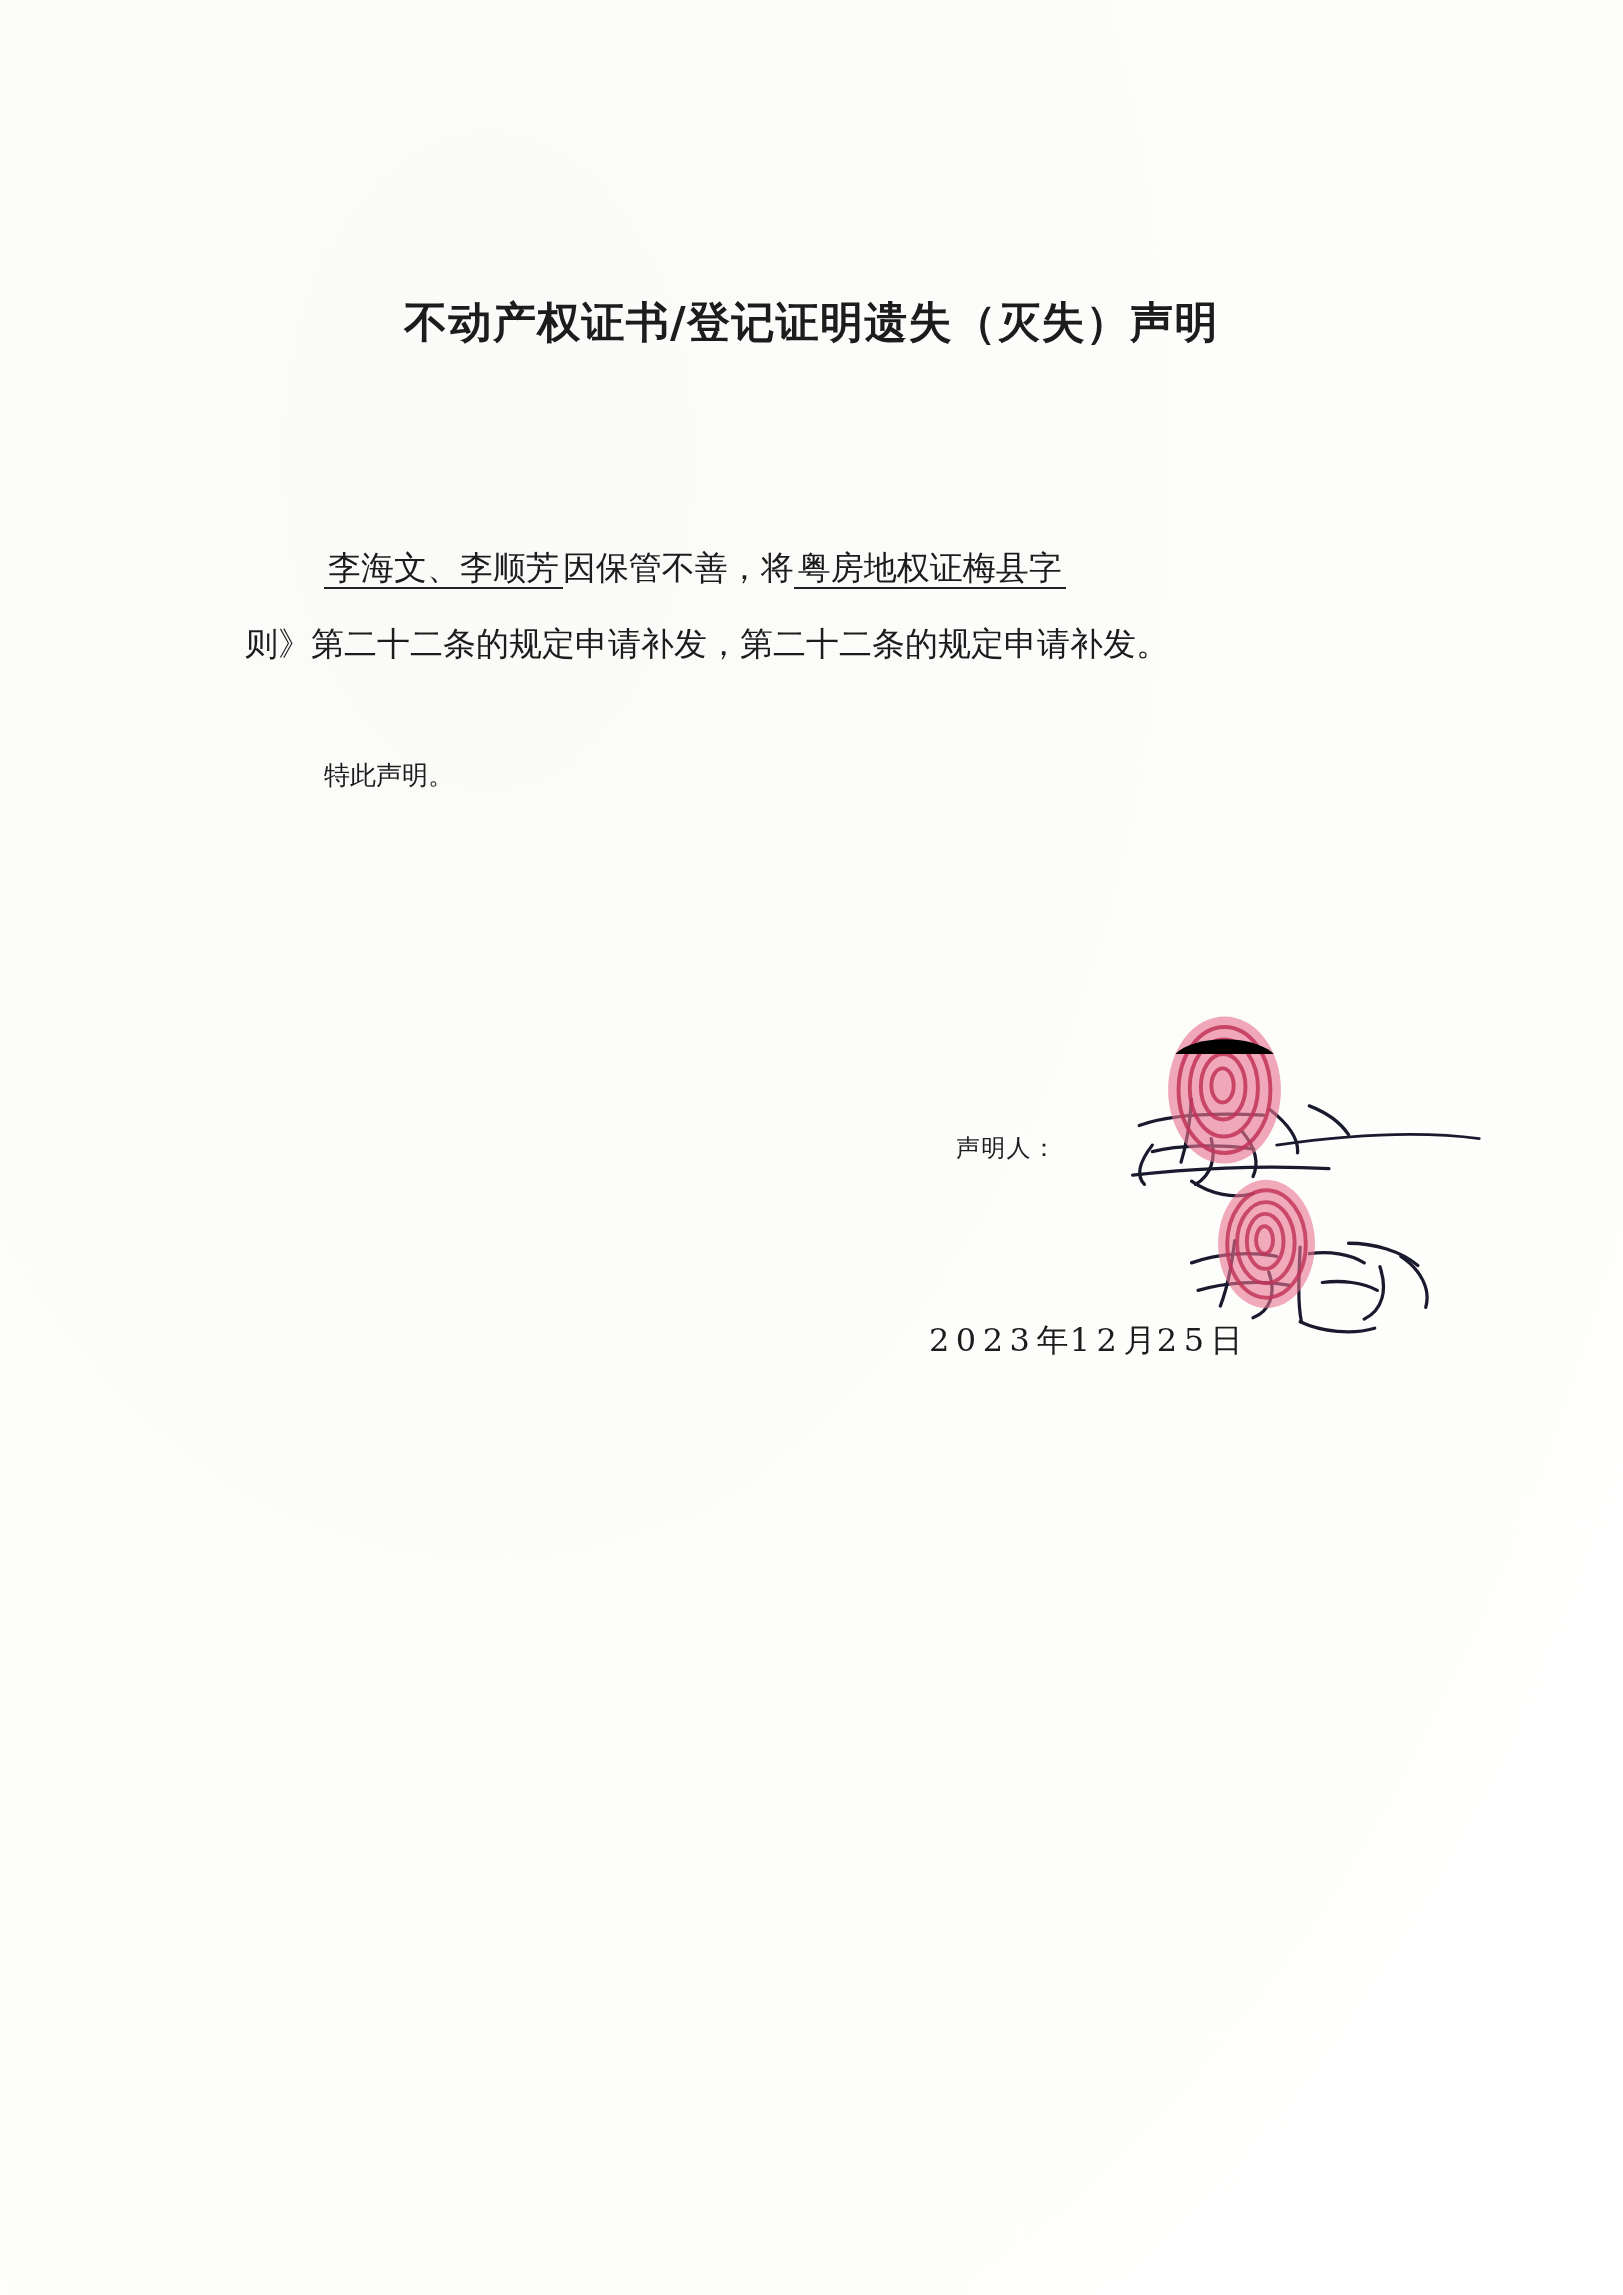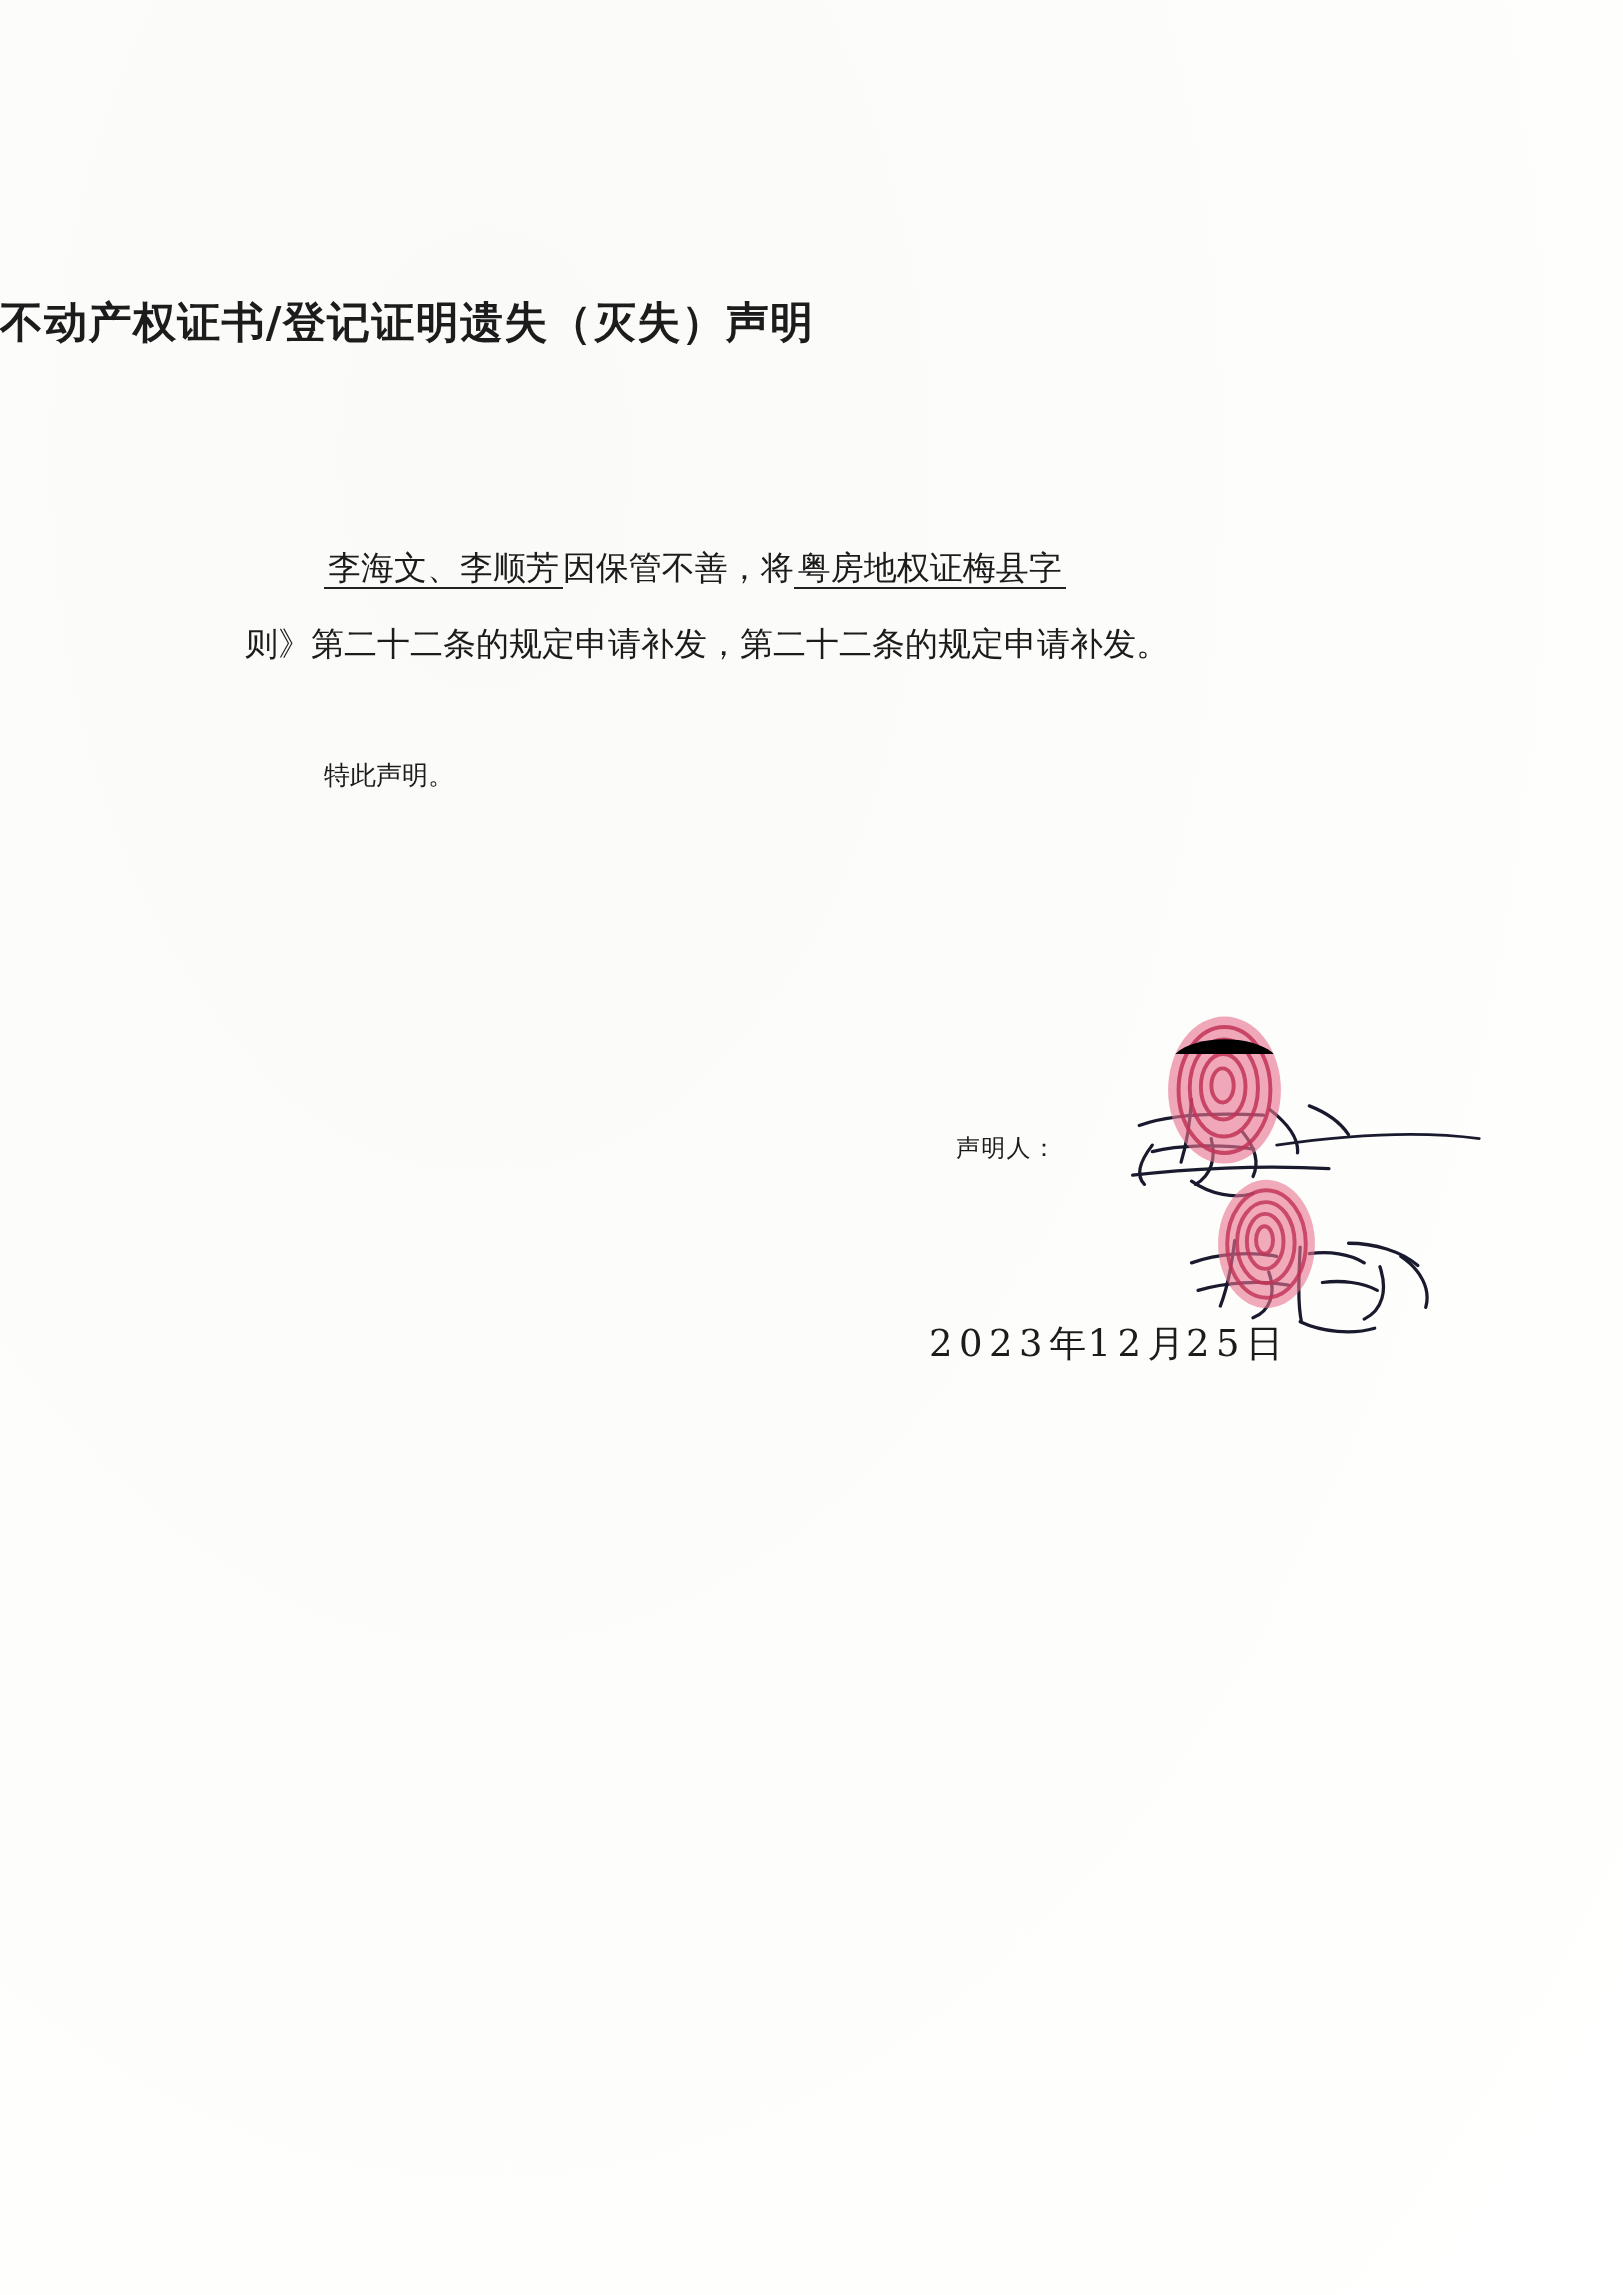--- a/index.html
+++ b/index.html
@@ -26,21 +26,21 @@
     inset: 0;
     background:
       radial-gradient(ellipse at 30% 20%, rgba(250,250,248,1) 0%, rgba(253,253,251,1) 55%, rgba(255,255,255,1) 100%);
     pointer-events: none;
   }
   .doc-title {
     position: absolute;
     top: 265px;
     left: 0;
     width: 100%;
-    text-align: left;
+    text-align: center;
     font-size: 43px;
     font-weight: 700;
     letter-spacing: 1.3px;
     font-family: "DejaVu Sans", "Liberation Sans", sans-serif;
   }
   .body-block {
     position: absolute;
     top: 530px;
     left: 245px;
     width: 1165px;
@@ -74,21 +74,21 @@
     position: absolute;
     top: 1132px;
     left: 956px;
     font-size: 24px;
     letter-spacing: 1.3px;
   }
   .date-row {
     position: absolute;
     top: 1319px;
     left: 929px;
-    font-size: 37px;
+    font-size: 32px;
     letter-spacing: 6.5px;
   }
   .date-row span.unit { letter-spacing: 1.3px; }
 
   
   .sig-svg, .date-svg {
     position: absolute;
     pointer-events: none;
   }
   .sig-svg { top: 1047px; left: 1113px; }

